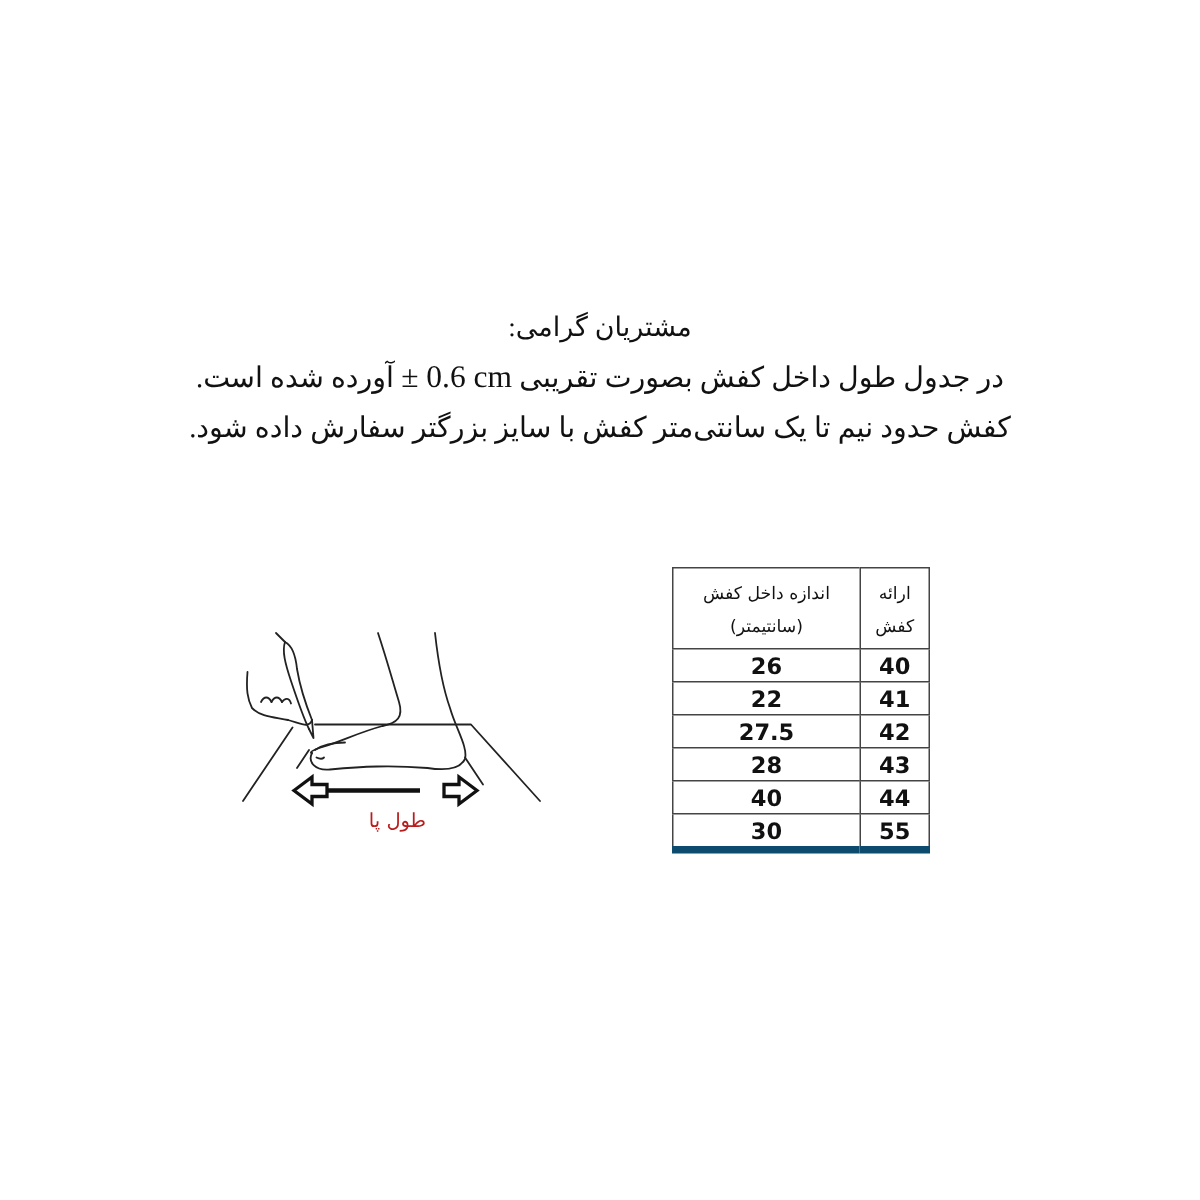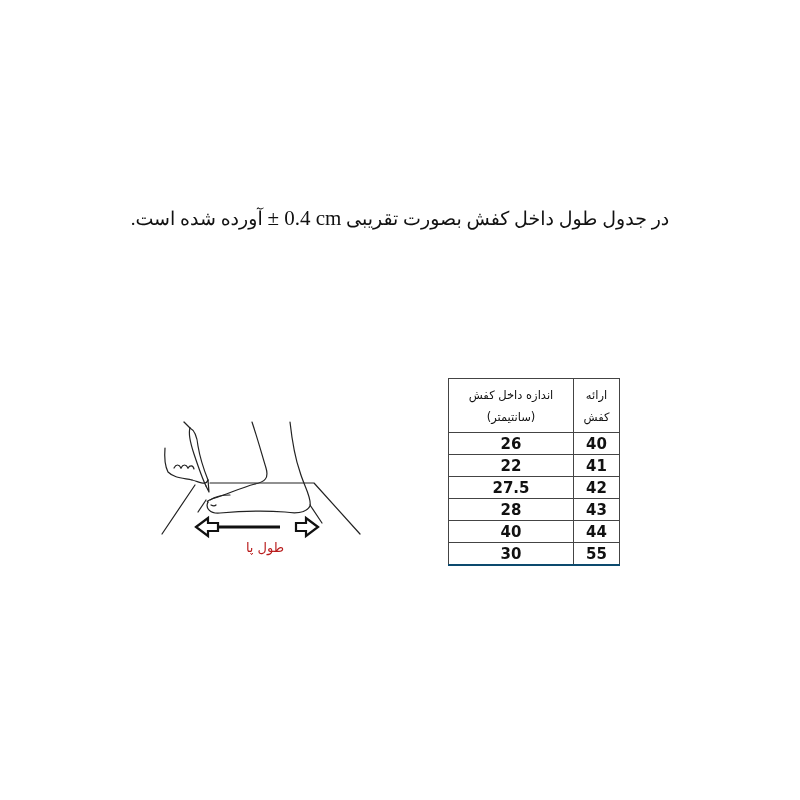--- a/index.html
+++ b/index.html
@@ -78,36 +78,38 @@
     }
     table.sizes th.col-size { width: 45px; }
     table.sizes td {
       height: 21px;
       font-size: 15px;
       font-weight: bold;
     }
     table.sizes tr.head th:first-child, table.sizes td:first-child { border-right: none; }
     table.sizes tr.head th:last-child, table.sizes td:last-child { border-left: none; }
     table.sizes tr.head th { border-top: none; }
-    table.sizes tr:last-child td { border-bottom: 2px solid #0c4a6e; }
+    table.sizes tr:last-child td { border-bottom: 5px solid #0c4a6e; }
     table.sizes {
       border-top: 1px solid #444;
       border-right: 1px solid #444;
       border-left: 1px solid #444;
     }
   </style>
 </head>
 <body>
 
 <div class="intro">
+  <div class="line title">مشتریان گرامی:</div>
   <div class="line">
     <span>در جدول طول داخل کفش بصورت تقریبی</span>
-    <span class="ltr">± 0.4 cm</span>
+    <span class="ltr">± 0.6 cm</span>
     <span>آورده شده است.</span>
   </div>
+  <div class="line">کفش حدود نیم تا یک سانتی‌متر کفش با سایز بزرگتر سفارش داده شود.</div>
 </div>
 
 <div class="figure">
   <svg width="220" height="160" viewBox="0 0 220 160">
     <g fill="none" stroke="#222" stroke-width="1.2" stroke-linecap="round" stroke-linejoin="round">
 
       <path d="M12 124 L45 75"></path>
       <path d="M60 73 L164 73 L210 124"></path>
 
       <path d="M48 102 L56 90"></path>

